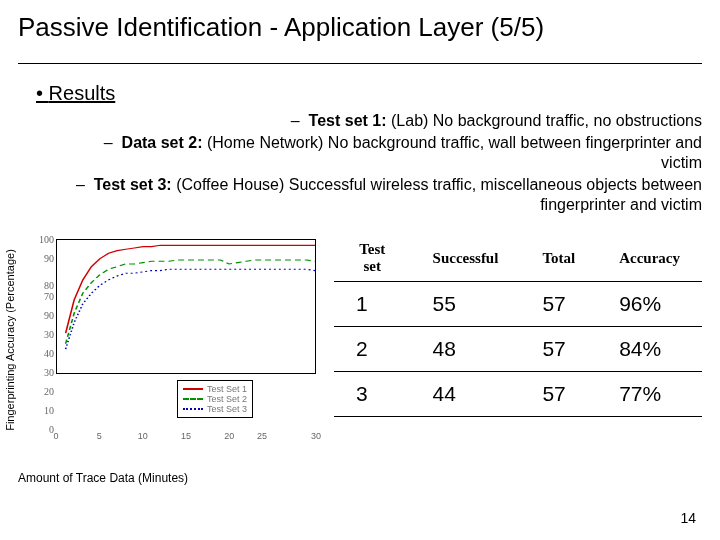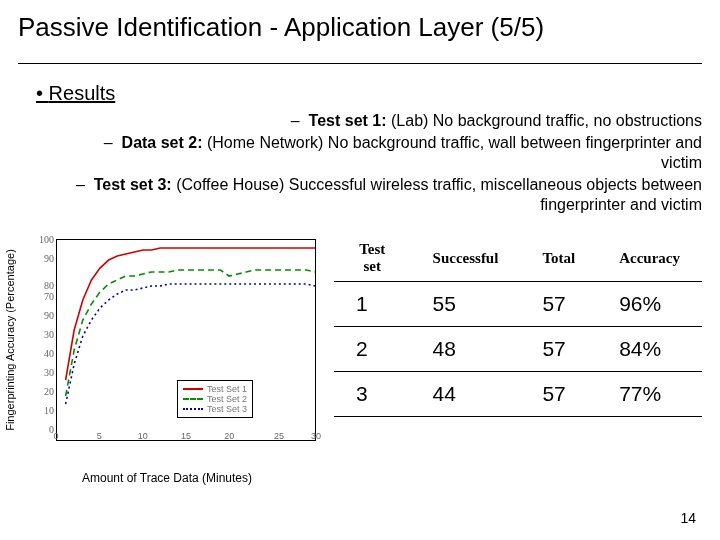--- a/index.html
+++ b/index.html
@@ -52,21 +52,21 @@
     top: 50%;
     transform: translate(-50%, -50%) rotate(-90deg);
     font-size: 11px;
     white-space: nowrap;
   }
   .plot-area {
     position: absolute;
     left: 38px;
     top: 4px;
     width: 260px;
-    height: 202px;
+    height: 135px;
     border: 1px solid #000;
   }
   .y-ticks {
     position: absolute;
     left: 14px;
     top: 0;
     height: 194px;
     width: 22px;
   }
   .y-tick {
@@ -86,21 +86,21 @@
     width: 260px;
     height: 14px;
   }
   .x-tick {
     position: absolute;
     font-size: 9px;
     transform: translateX(-50%);
     color: #666;
   }
   .x-caption {
-    text-align: center;
+    text-align: left;
     font-size: 12px;
     margin-top: 26px;
   }
   .legend-box {
     position: absolute;
     left: 120px;
     top: 140px;
     border: 1px solid #000;
     background: #fff;
     font-size: 9px;
@@ -184,21 +184,21 @@
               <span>Test Set 3</span>
             </div>
         </div>
       </div>
       <div class="x-ticks" id="xticks">
           <div class="x-tick" style="left: 0px;">0</div>
           <div class="x-tick" style="left: 43.3333px;">5</div>
           <div class="x-tick" style="left: 86.6667px;">10</div>
           <div class="x-tick" style="left: 130px;">15</div>
           <div class="x-tick" style="left: 173.333px;">20</div>
-          <div class="x-tick" style="left: 223px;">25</div>
+          <div class="x-tick" style="left: 206px;">25</div>
           <div class="x-tick" style="left: 260px;">30</div>
         </div>
     </div>
     <div class="x-caption">Amount of Trace Data (Minutes)</div>
   </div>
 
   <table class="tbl">
     <thead>
         <tr id="thead-row">
           <th>Test set</th>

